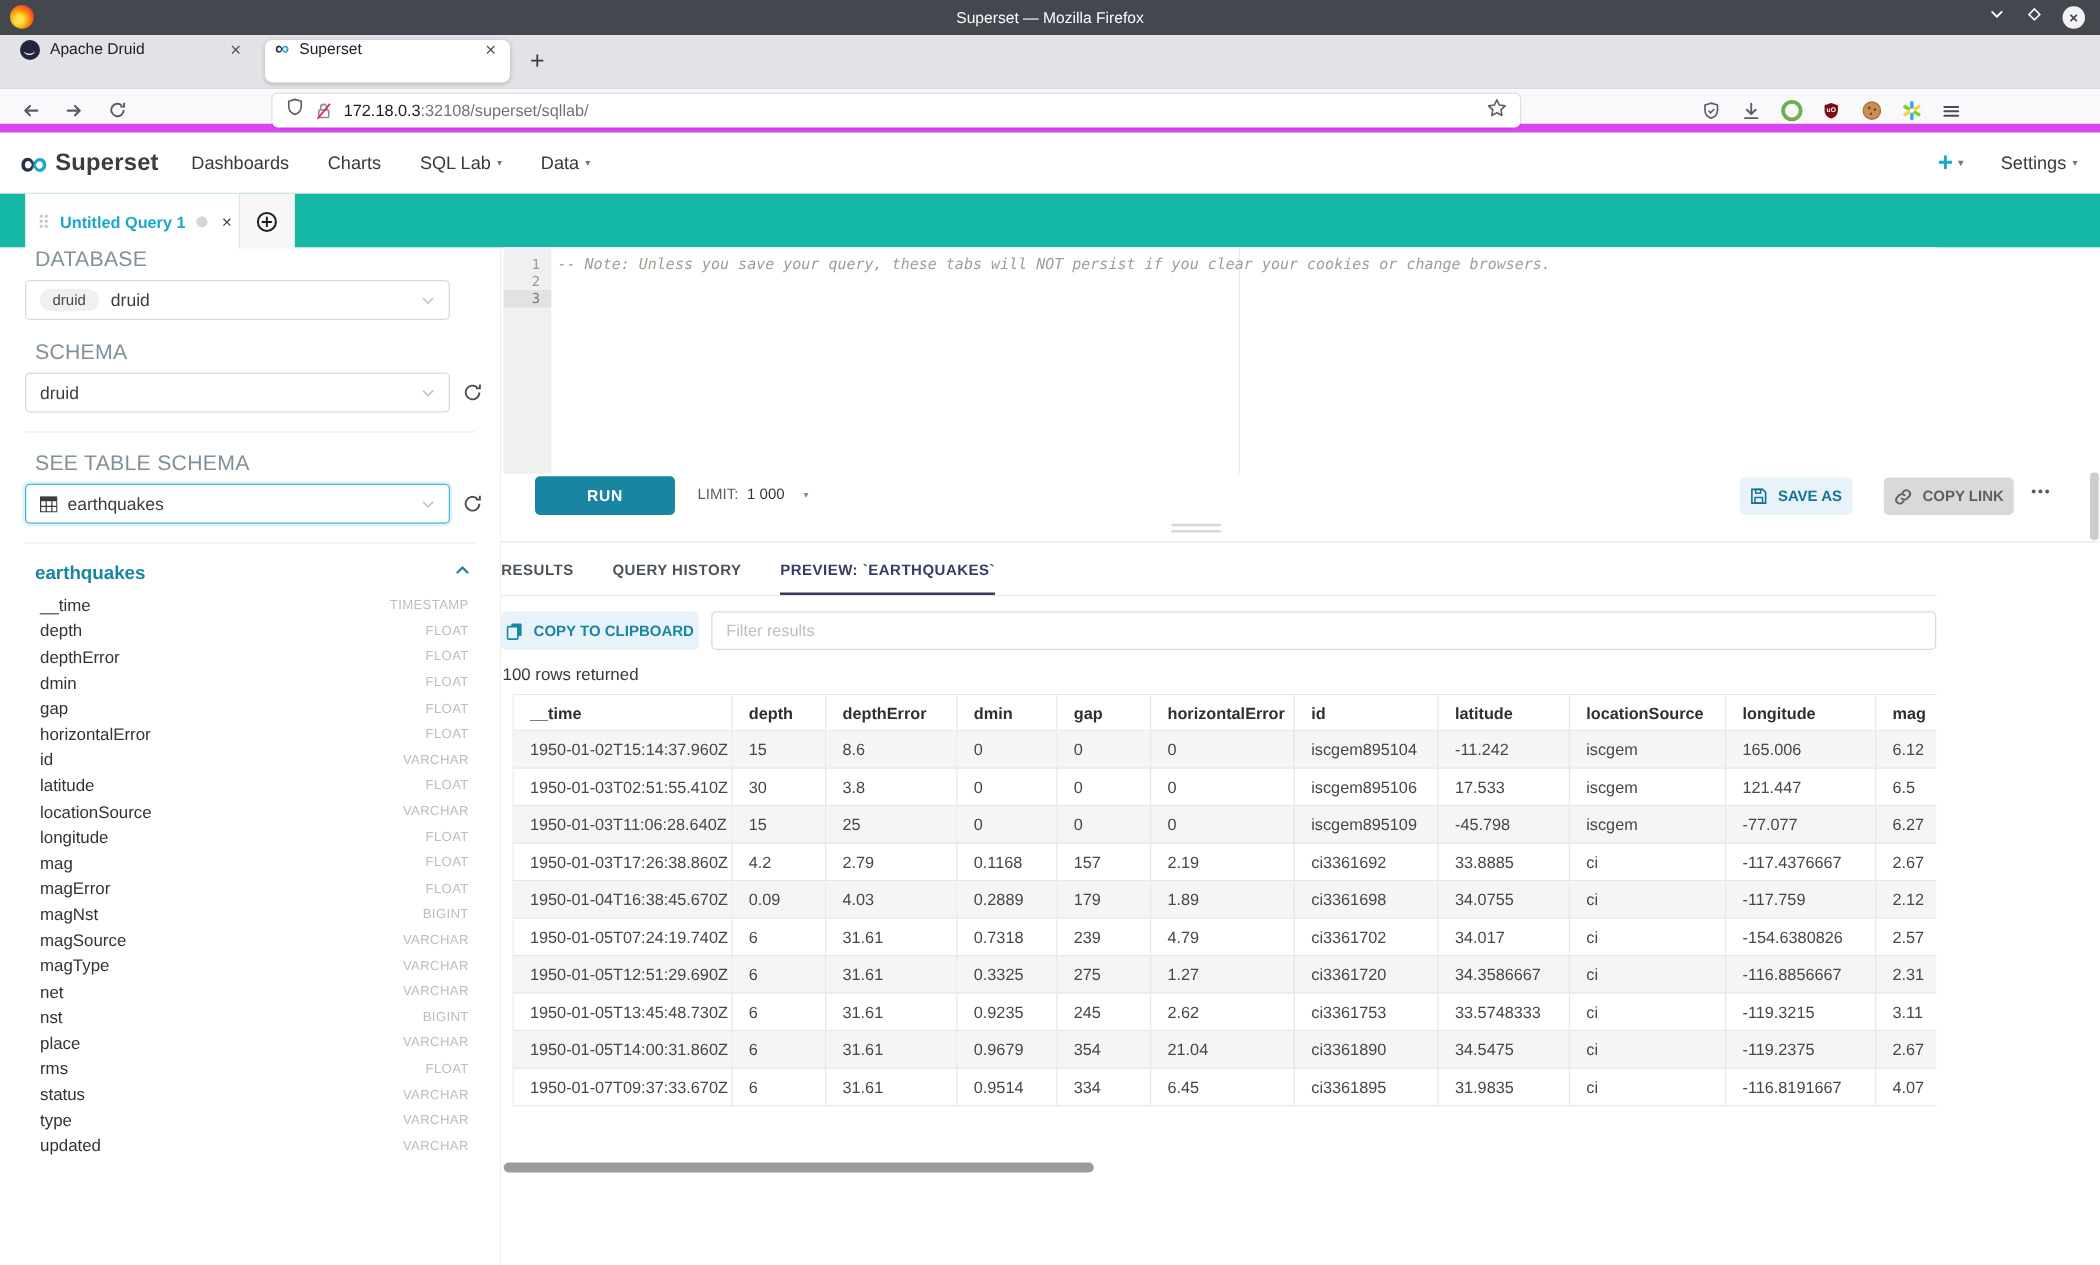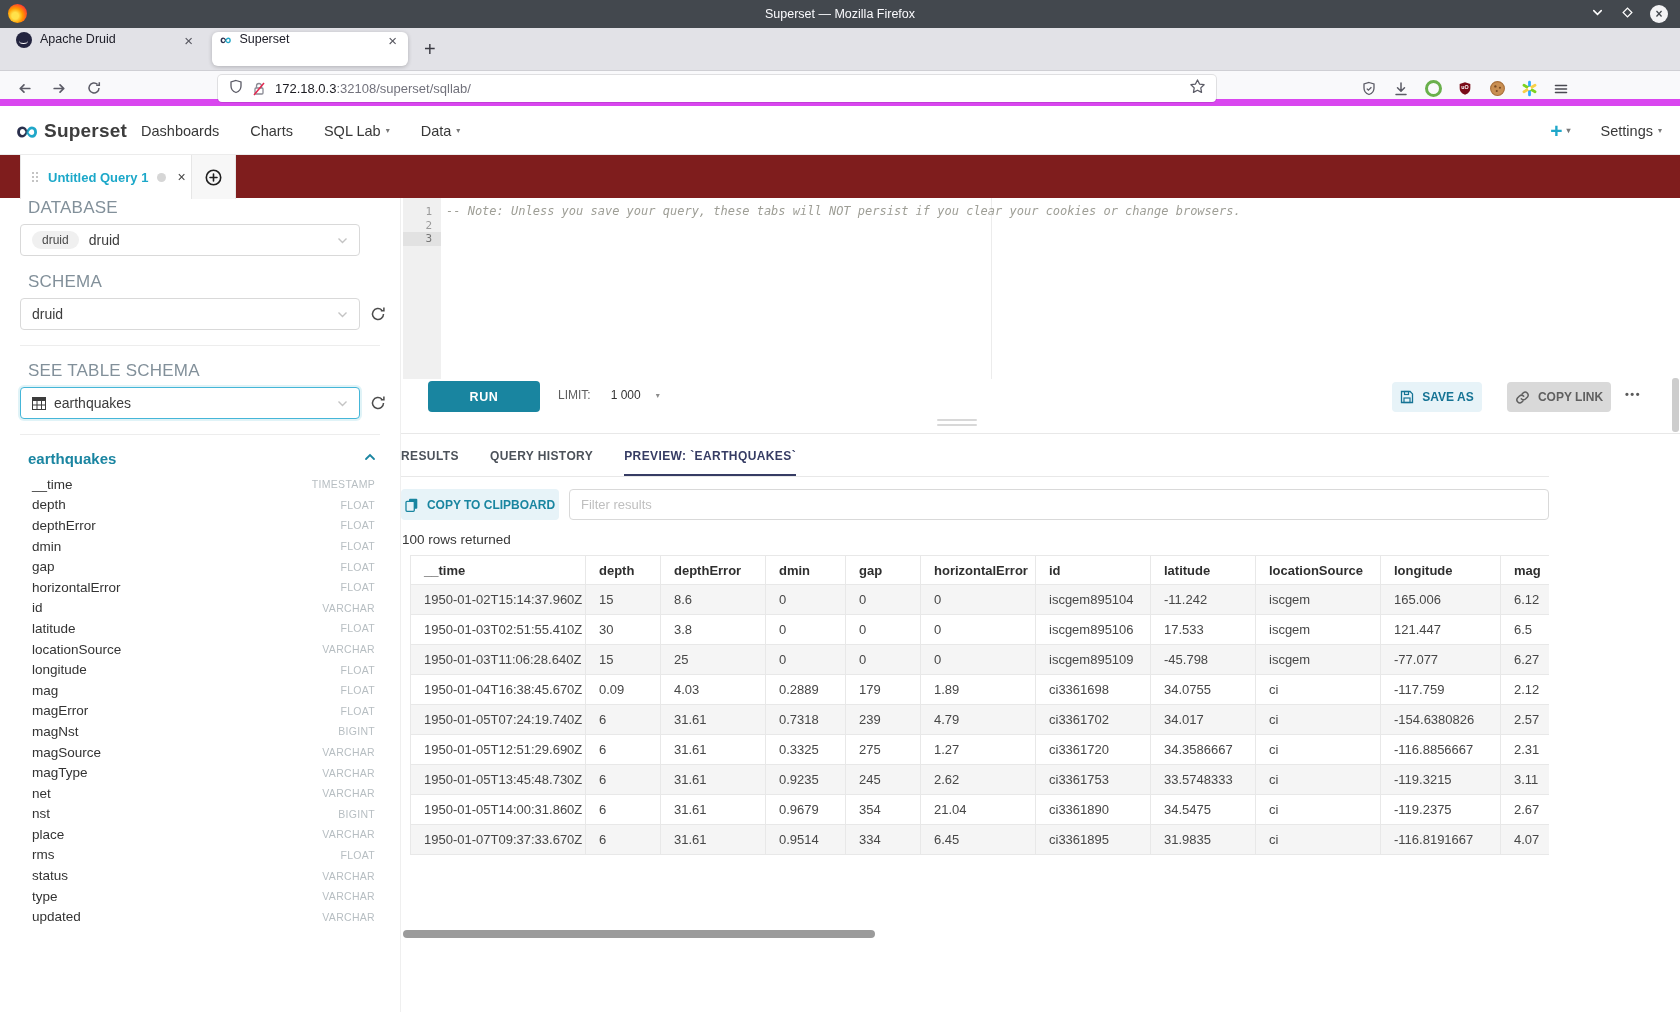--- a/index.html
+++ b/index.html
@@ -42,29 +42,29 @@
   .lockwrap{position:relative;margin-left:7px;width:16px;height:16px;}
   .right-icons{position:absolute;right:110px;top:4px;height:27px;display:flex;align-items:center;gap:14px;}
   .ext{width:18px;height:18px;display:flex;align-items:center;justify-content:center;}
   .green-ring{width:11px;height:11px;border:3px solid #6ab04c;border-radius:50%;}
 
   
   .ssnav{position:absolute;top:107px;left:0;width:100%;height:48px;background:#fff;border-bottom:1px solid #ececec;
          display:flex;align-items:center;padding:0 18px 0 16px;box-sizing:border-box;}
   .ss-logo{font-size:31px;}
   .ss-brand{font-size:19px;font-weight:700;color:#3d3d3d;margin-left:6px;letter-spacing:.2px;}
-  #nav-items{display:flex;margin-left:14px;gap:31px;text-align:right;}
+  #nav-items{display:flex;margin-left:26px;gap:31px;text-align:right;}
   .nav-item{font-size:14.5px;color:#383838;display:flex;align-items:center;gap:5px;cursor:default;}
   .caret{font-size:8px;color:#787878;}
   .nav-spacer{flex:1;}
   .nav-plus{color:#20a7c9;font-size:21px;font-weight:700;display:flex;align-items:center;gap:4px;line-height:1;}
   .nav-settings{font-size:14.5px;color:#383838;margin-left:30px;display:flex;align-items:center;gap:5px;justify-content:center;}
 
   
-  .qrow{position:absolute;top:155px;left:0;width:100%;height:43px;background:#7f1d1d;
+  .qrow{position:absolute;top:155px;left:0;width:100%;height:43px;background:#14b8a6;
         border-bottom:1px solid #e6e6e6;display:flex;box-sizing:content-box;}
   .qtab{width:172px;margin-left:20px;background:#fff;border-left:1px solid #e6e6e6;border-right:1px solid #e6e6e6;
         height:44px;display:flex;align-items:center;padding:0 10px;box-sizing:border-box;position:relative;z-index:2;}
   .qdots{width:8px;height:12px;background-image:radial-gradient(circle,#c4c4c4 1.1px,transparent 1.3px);
          background-size:4px 4px;margin-right:9px;flex:0 0 8px;}
   .qtitle{color:#1ca8c9;font-size:13px;font-weight:600;white-space:nowrap;}
   .qdot{width:9px;height:9px;border-radius:50%;background:#d6d6d6;margin-left:9px;flex:0 0 9px;}
   .qclose{margin-left:11px;color:#454545;font-size:14px;line-height:1;}
   .qadd{width:44px;height:44px;border-right:1px solid #e6e6e6;display:flex;align-items:center;justify-content:center;
         background:#f7f7f7;z-index:2;box-sizing:border-box;}
@@ -98,21 +98,21 @@
   .cl{height:13.5px;white-space:pre;padding-left:5px;color:#1b1b1b;}
   .cl.comment{color:#9e9e96;font-style:italic;}
   .cl.active{background:#f0f0f0;font-weight:700;}
   .print-margin{position:absolute;left:588px;top:0;bottom:0;width:1px;background:#ececec;}
   .cursor{display:inline-block;width:1.5px;height:12px;background:#000;vertical-align:-2px;margin-left:1px;}
 
   
   .run-btn{position:absolute;left:27px;top:183px;width:112px;height:31px;background:#1985a0;border-radius:4px;
            color:#fff;font-weight:700;font-size:12.5px;letter-spacing:.6px;display:flex;align-items:center;justify-content:center;}
   .limit{position:absolute;left:157px;top:190px;font-size:12px;color:#5f5f5f;display:flex;align-items:center;}
-  .limit-val{color:#333;margin-left:20px;}
+  .limit-val{color:#333;margin-left:7px;}
   .limit .caret{margin-left:15px;color:#8c8c8c;}
   .saveas{position:absolute;left:991px;top:184px;width:90px;height:30px;background:#e7f3f8;border-radius:4px;
           color:#157394;font-weight:700;font-size:12px;display:flex;align-items:center;justify-content:center;gap:8px;}
   .copylink{position:absolute;left:1106px;top:184px;width:104px;height:30px;background:#d9d9d9;border-radius:4px;
             color:#5f5f5f;font-weight:700;font-size:12px;display:flex;align-items:center;justify-content:center;gap:8px;}
   .more{position:absolute;left:1224px;top:190px;color:#5a5a5a;font-size:11px;font-weight:700;letter-spacing:1.5px;}
 
   .pane-divider{position:absolute;left:0;top:235px;width:100%;height:1px;background:#e8e8e8;}
   .drag{position:absolute;left:536px;top:221px;width:40px;}
   .drag div{height:2px;background:#d8d8d8;margin-bottom:3px;border-radius:1px;}
@@ -571,20 +571,33 @@
               <td>0</td>
               <td>0</td>
               <td>0</td>
               <td>iscgem895109</td>
               <td>-45.798</td>
               <td>iscgem</td>
               <td>-77.077</td>
               <td>6.27</td>
             </tr>
             <tr>
+              <td>1950-01-03T17:26:38.860Z</td>
+              <td>4.2</td>
+              <td>2.79</td>
+              <td>0.1168</td>
+              <td>157</td>
+              <td>2.19</td>
+              <td>ci3361692</td>
+              <td>33.8885</td>
+              <td>ci</td>
+              <td>-117.4376667</td>
+              <td>2.67</td>
+            </tr>
+            <tr>
               <td>1950-01-04T16:38:45.670Z</td>
               <td>0.09</td>
               <td>4.03</td>
               <td>0.2889</td>
               <td>179</td>
               <td>1.89</td>
               <td>ci3361698</td>
               <td>34.0755</td>
               <td>ci</td>
               <td>-117.759</td>

